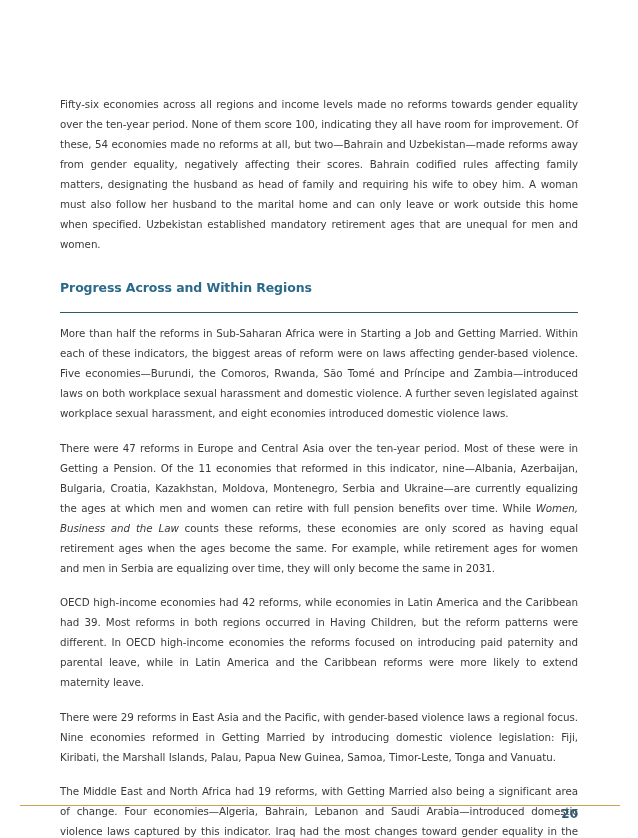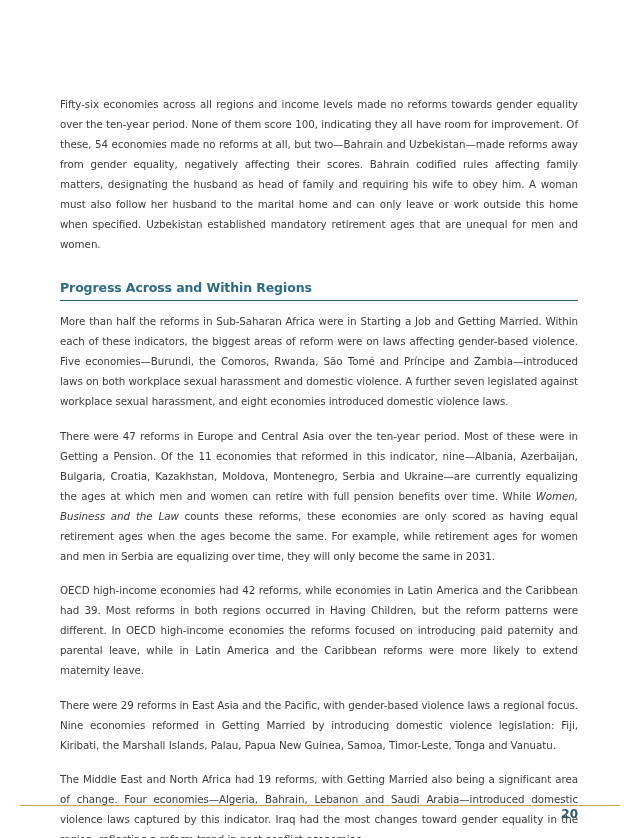--- a/index.html
+++ b/index.html
@@ -23,21 +23,21 @@
     }
     p.body-para {
       margin: 0 0 14.5px 0;
       font-size: 10.3px;
       line-height: 20px;
       text-align: justify;
       letter-spacing: -0.05px;
     }
     .section-heading {
       margin: 26px 0 10px 0;
-      padding-bottom: 5px;
+      padding-bottom: 17px;
       border-bottom: 1.5px solid #2b5a72;
       color: #2b6a8a;
       font-family: "DejaVu Sans", sans-serif;
       font-size: 12.5px;
       font-weight: bold;
       letter-spacing: -0.1px;
     }
     em { font-style: italic; }
     .footer-rule {
       position: absolute;

